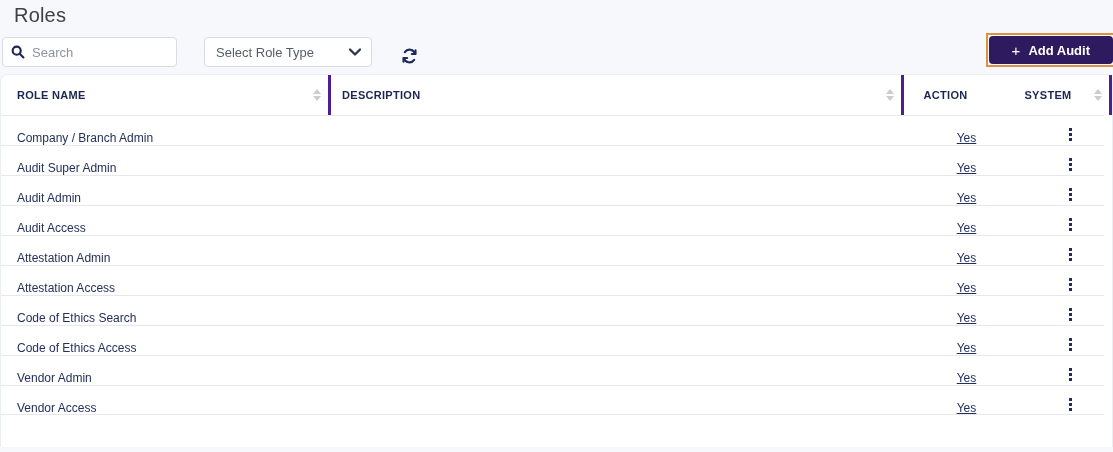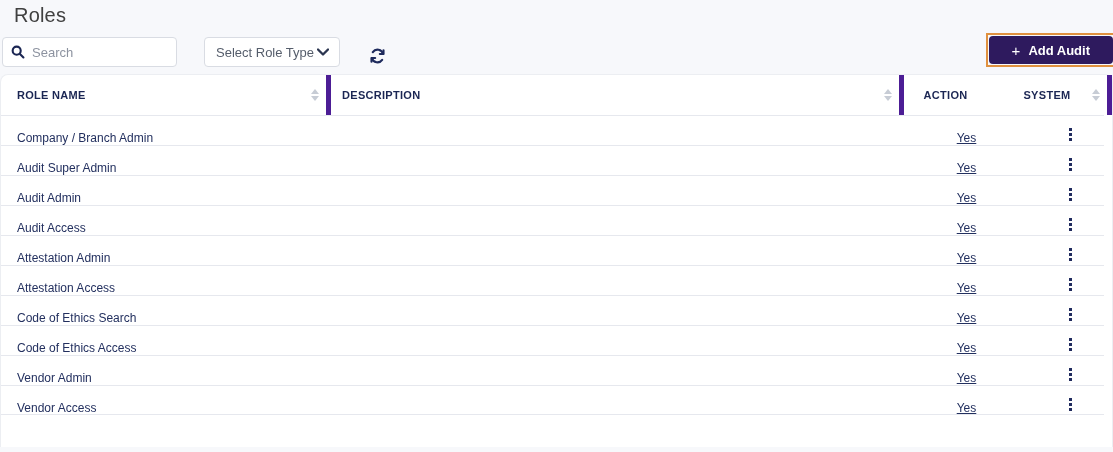--- a/index.html
+++ b/index.html
@@ -36,21 +36,21 @@
   }
   .search-box svg { flex: 0 0 auto; margin-right: 7px; }
   .search-box input {
     border: none; outline: none; width: 100%;
     font-size: 13px; color: #394253; background: transparent;
     font-family: inherit;
   }
   .search-box input::placeholder { color: #8d93a0; }
 
   .select-box {
-    width: 136px; height: 30px; background: #fff;
+    width: 168px; height: 30px; background: #fff;
     border: 1px solid #d9dce3; border-radius: 4px;
     margin-left: 27px;
     display: flex; align-items: center; justify-content: space-between;
     padding: 0 10px 0 11px; cursor: pointer;
   }
   .select-box .select-value { font-size: 13px; color: #555d6b; }
 
   .refresh-btn {
     margin-left: 26px; width: 22px; height: 22px;
     display: flex; align-items: center; justify-content: center;
@@ -77,21 +77,21 @@
     border: 1px solid #eceef2; border-bottom: none;
     border-radius: 8px 8px 0 0;
     min-height: 373px;
   }
   .thead { display: flex; height: 40px; align-items: stretch; }
   .th {
     display: flex; align-items: center; position: relative;
     font-size: 11px; font-weight: bold; color: var(--header-navy);
     letter-spacing: 0.3px;
   }
-  .th.divider { border-right: 5px solid #4c1d95; }
+  .th.divider { border-right: 3px solid #4c1d95; }
   .col-name   { width: 330px; padding-left: 16px; }
   .col-desc   { flex: 1; padding-left: 11px; }
   .col-system { width: 125px; justify-content: center; }
   .col-action { width: 83px; justify-content: center; }
   .sort-icon {
     position: absolute; right: 7px; top: 50%; transform: translateY(-50%);
     display: flex; flex-direction: column; gap: 2px; cursor: pointer;
   }
 
   .trow {

